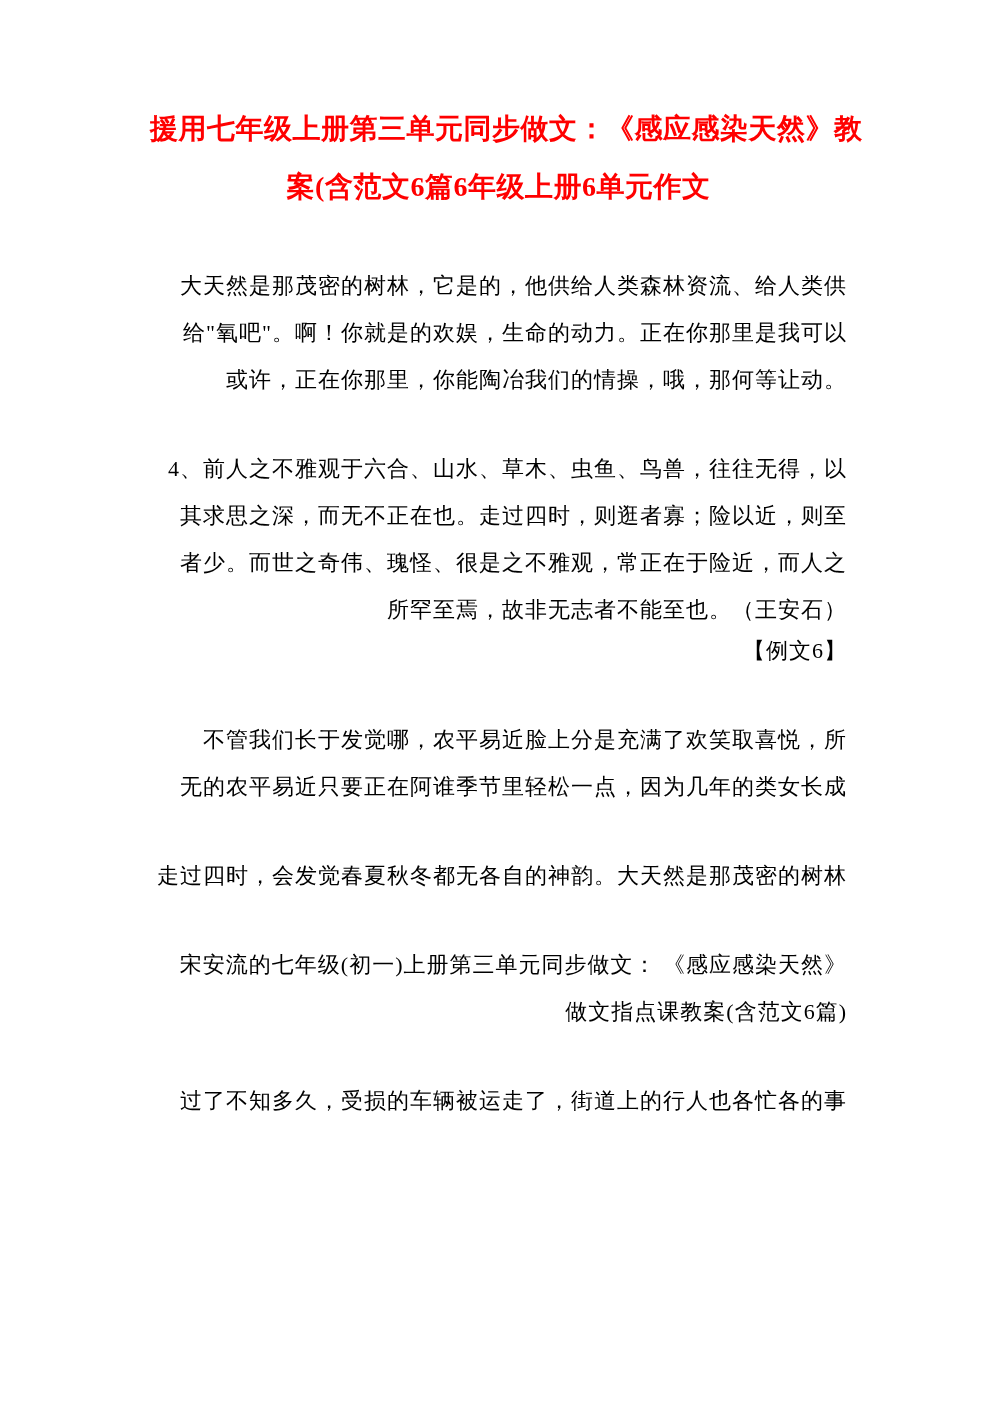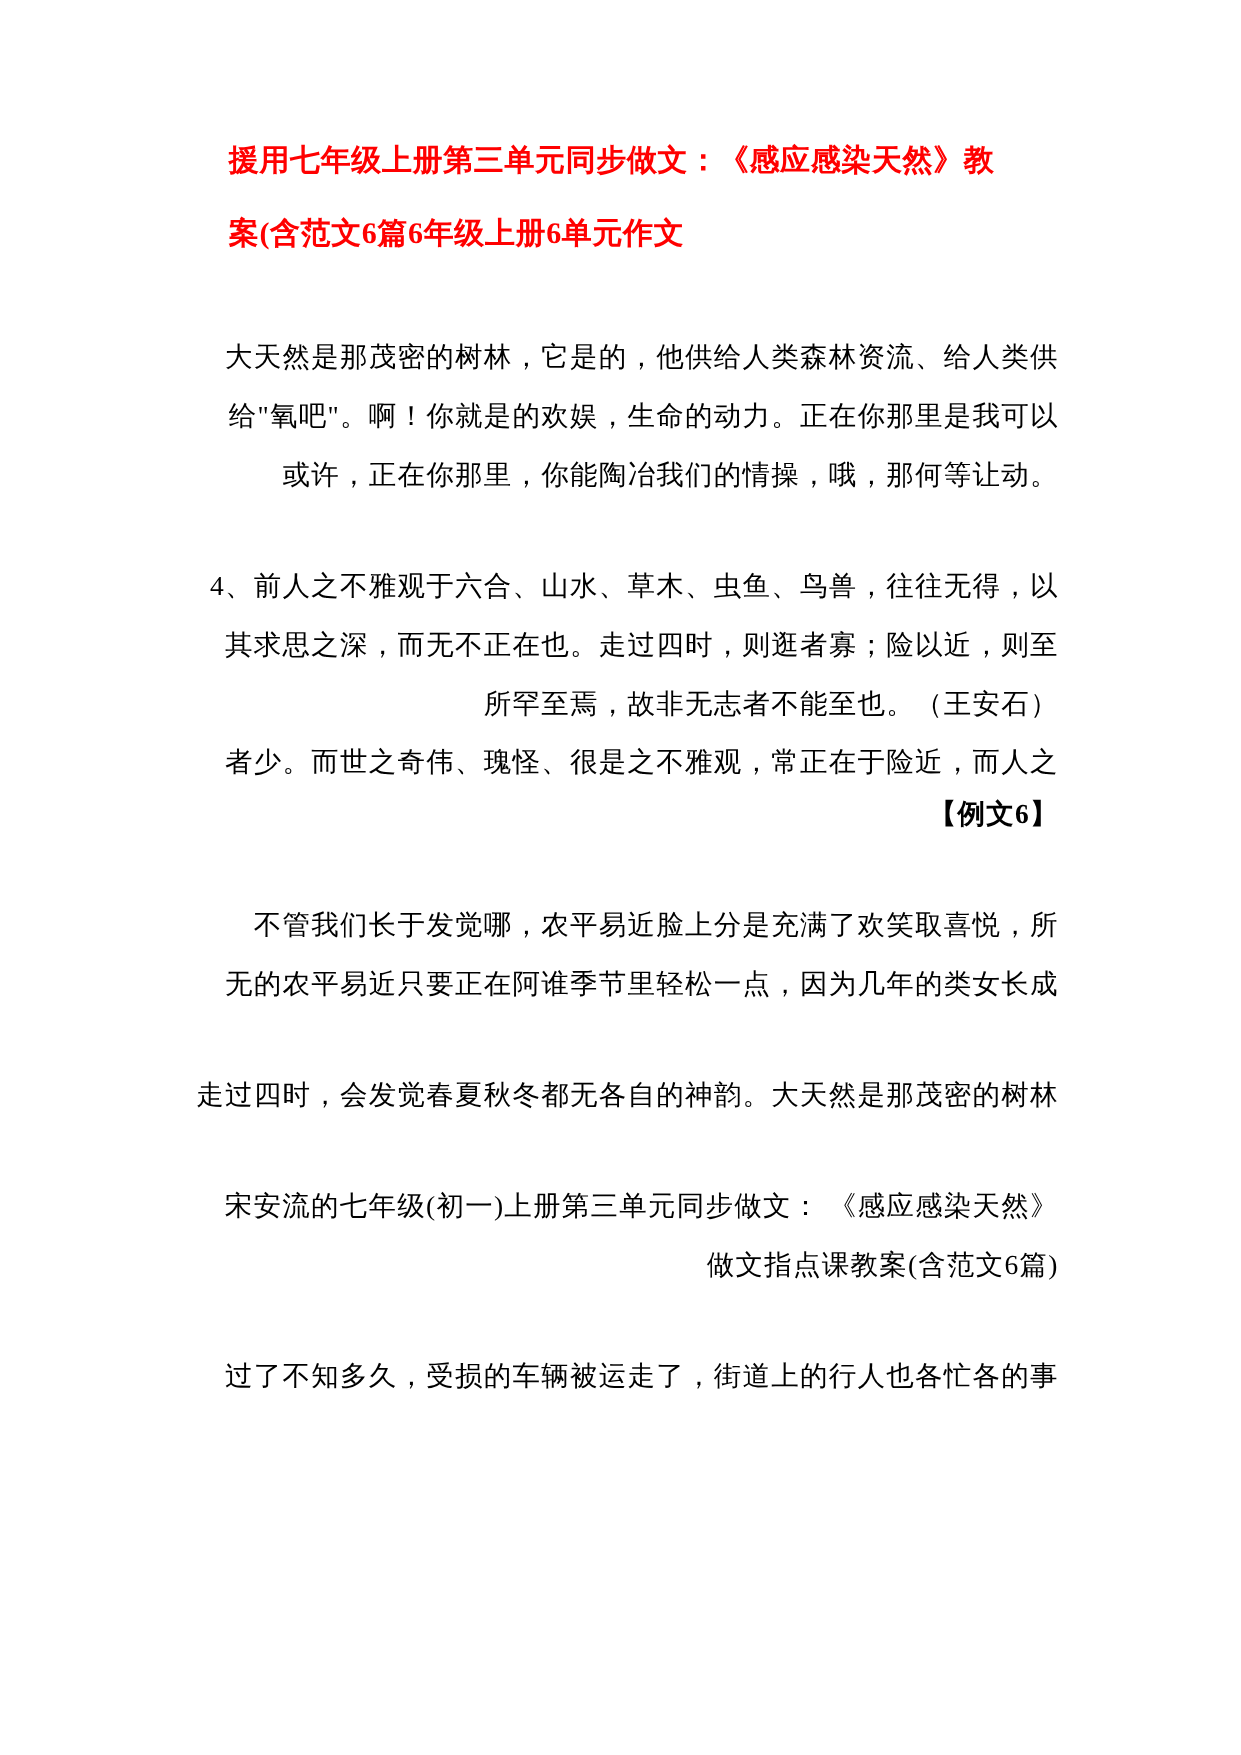--- a/index.html
+++ b/index.html
@@ -14,37 +14,36 @@
     color: #000000;
     overflow: hidden;
   }
   .page {
     box-sizing: border-box;
     width: 993px;
     height: 1404px;
     padding: 100px 146px 0 150px;
   }
   .title {
-    text-align: left;
+    text-align: center;
     color: #FF0000;
     font-weight: bold;
-    font-size: 24px;
+    font-size: 28px;
     line-height: 58px;
     letter-spacing: 0.5px;
-    margin-left: 33px;
   }
   .para {
     font-size: 22px;
     line-height: 47px;
     letter-spacing: 1px;
     margin-top: 42px;
     text-align: right;
   }
   .para.first { margin-top: 46px; }
-  .para.tight { margin-top: -6px; font-weight: bold; }
+  .para.tight { margin-top: -6px; }
   .para.indent .line { text-indent: 40px; }
   .line { white-space: nowrap; }
 </style>
 </head>
 <body>
 
 <div class="page">
 
   <div class="title">
     <div class="line">援用七年级上册第三单元同步做文：《感应感染天然》教</div>
@@ -53,22 +52,22 @@
 
   <div class="para first">
     <div class="line">大天然是那茂密的树林，它是的，他供给人类森林资流、给人类供</div>
     <div class="line">给"氧吧"。啊！你就是的欢娱，生命的动力。正在你那里是我可以</div>
     <div class="line">或许，正在你那里，你能陶冶我们的情操，哦，那何等让动。</div>
   </div>
 
   <div class="para">
     <div class="line">4、前人之不雅观于六合、山水、草木、虫鱼、鸟兽，往往无得，以</div>
     <div class="line">其求思之深，而无不正在也。走过四时，则逛者寡；险以近，则至</div>
+    <div class="line">者少。而世之奇伟、瑰怪、很是之不雅观，常正在于险近，而人之</div>
     <div class="line">所罕至焉，故非无志者不能至也。（王安石）</div>
-    <div class="line">者少。而世之奇伟、瑰怪、很是之不雅观，常正在于险近，而人之</div>
   </div>
 
   <div class="para tight indent">
     <div class="line">【例文6】</div>
   </div>
 
   <div class="para">
     <div class="line">不管我们长于发觉哪，农平易近脸上分是充满了欢笑取喜悦，所</div>
     <div class="line">无的农平易近只要正在阿谁季节里轻松一点，因为几年的类女长成</div>
   </div>

